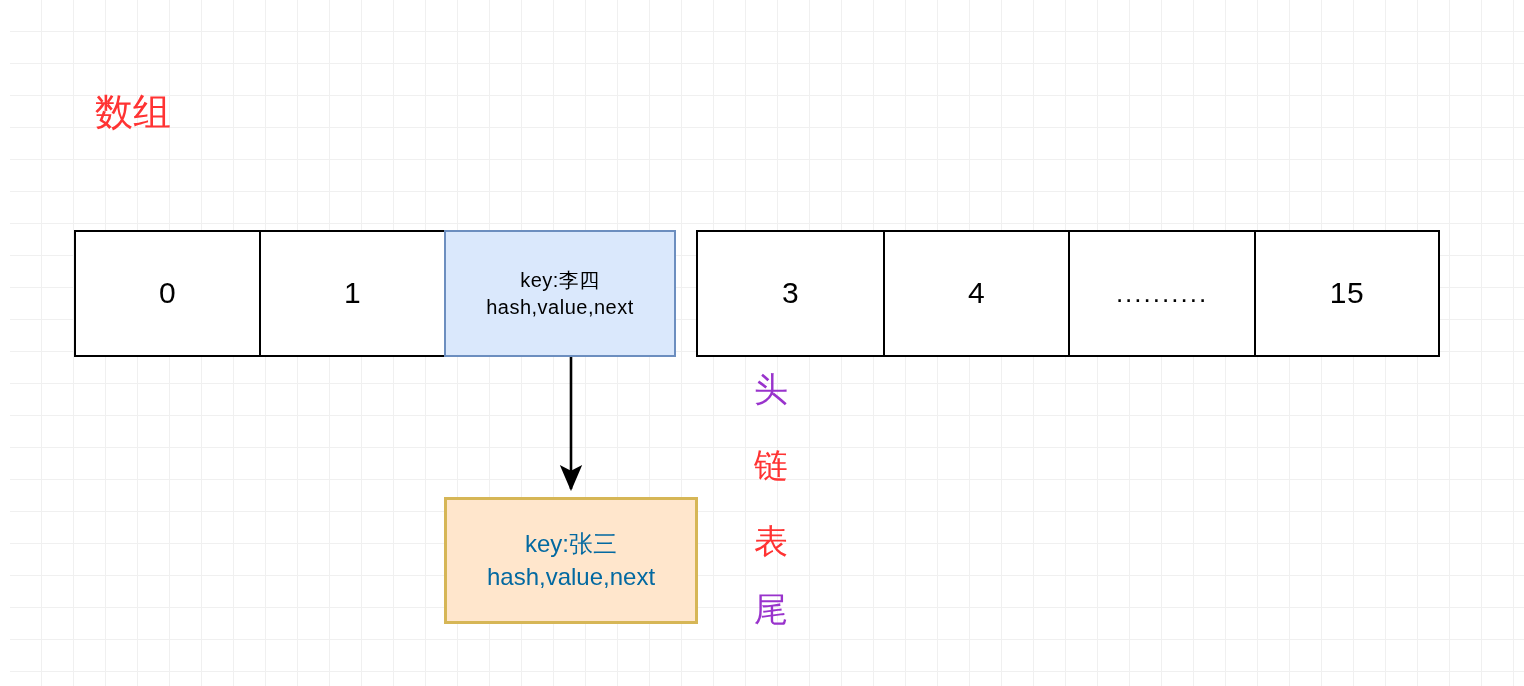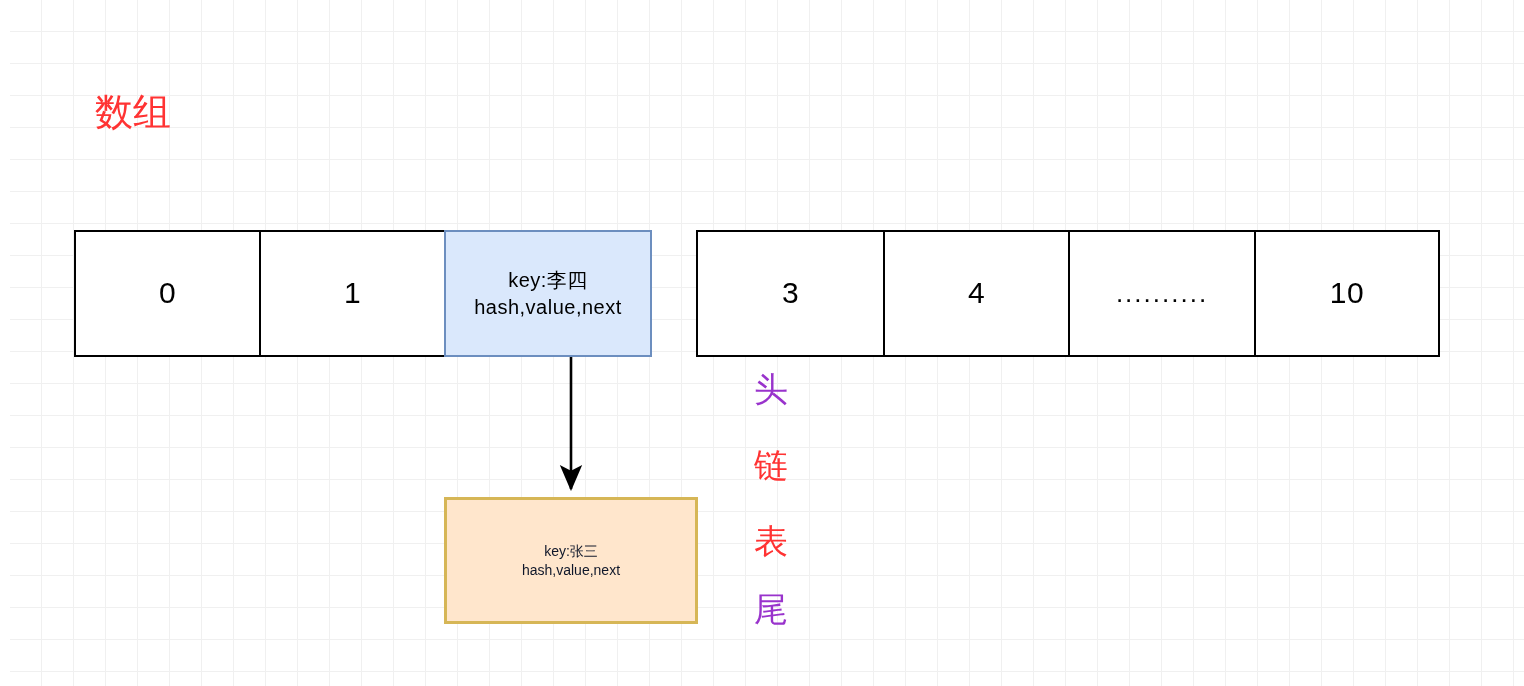--- a/index.html
+++ b/index.html
@@ -67,22 +67,22 @@
     background: #dae8fc;
     z-index: 3;
     font-size: 20px;
     line-height: 1.35;
   }
 
   
   .node {
     border: 3px solid #d6b656;
     background: #ffe6cc;
-    color: #0f172a;
-    font-size: 14px;
+    color: #0369a1;
+    font-size: 24px;
     line-height: 1.35;
   }
   .node-line,
   .cell.highlight .cell-line {
     display: block;
     white-space: nowrap;
   }
 
   
   .label {
@@ -126,39 +126,39 @@
   <div>
 
     <div class="shape cell" style="left:64px; top:230px; width:187px; height:127px;">
       <span class="cell-line">0</span>
     </div>
 
     <div class="shape cell" style="left:249px; top:230px; width:187px; height:127px;">
       <span class="cell-line">1</span>
     </div>
 
-    <div class="shape cell highlight" style="left:434px; top:230px; width:208px; height:127px;">
+    <div class="shape cell highlight" style="left:434px; top:230px; width:232px; height:127px;">
       <span class="cell-line">key:李四</span>
       <span class="cell-line">hash,value,next</span>
     </div>
 
     <div class="shape cell" style="left:686px; top:230px; width:189px; height:127px;">
       <span class="cell-line">3</span>
     </div>
 
     <div class="shape cell" style="left:873px; top:230px; width:187px; height:127px;">
       <span class="cell-line">4</span>
     </div>
 
     <div class="shape cell dots" style="left:1058px; top:230px; width:188px; height:127px;">
       <span class="cell-line">..........</span>
     </div>
 
     <div class="shape cell" style="left:1244px; top:230px; width:186px; height:127px;">
-      <span class="cell-line">10</span>
+      <span class="cell-line">15</span>
     </div>
   </div>
 
   <svg id="connector" viewBox="0 0 1524 686" xmlns="http://www.w3.org/2000/svg">
     <defs>
       <marker id="arrowhead" markerWidth="10" markerHeight="9" refX="9.2" refY="4.5" orient="auto" markerUnits="strokeWidth">
         <path d="M0,0.2 L10,4.5 L0,8.8 L2.2,4.5 Z" fill="#000000"></path>
       </marker>
     </defs>
     <line x1="561" y1="357" x2="561" y2="489" stroke="#000000" stroke-width="2.6" marker-end="url(#arrowhead)"></line>

